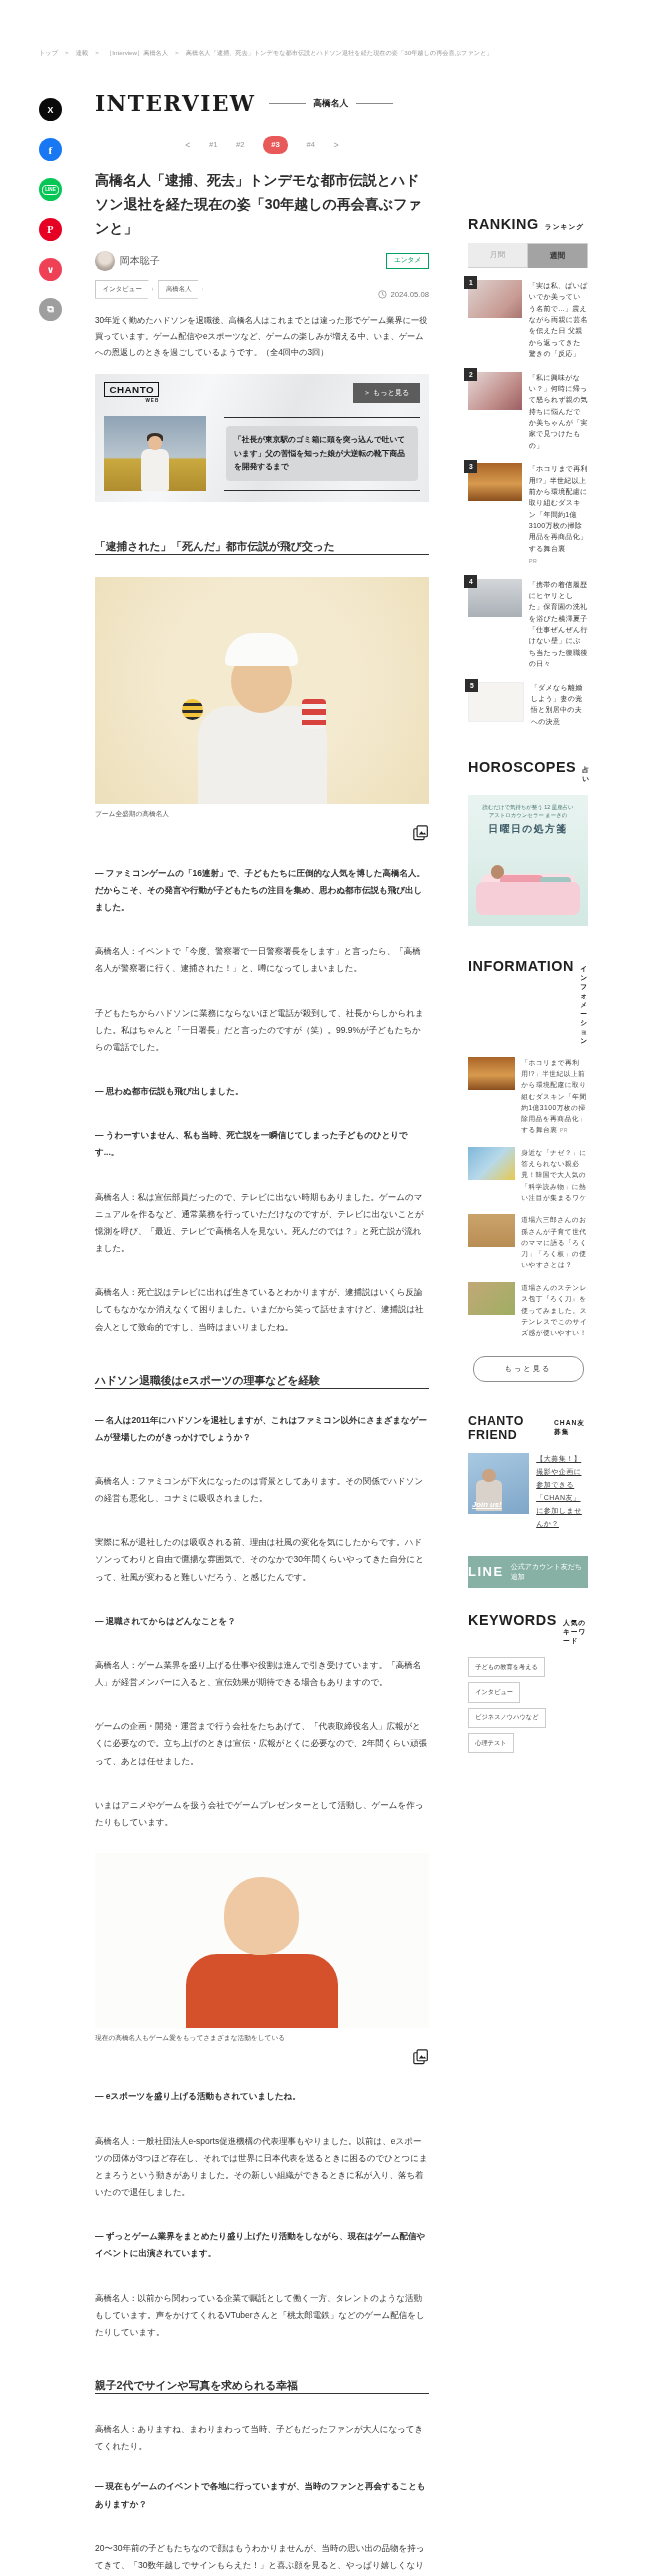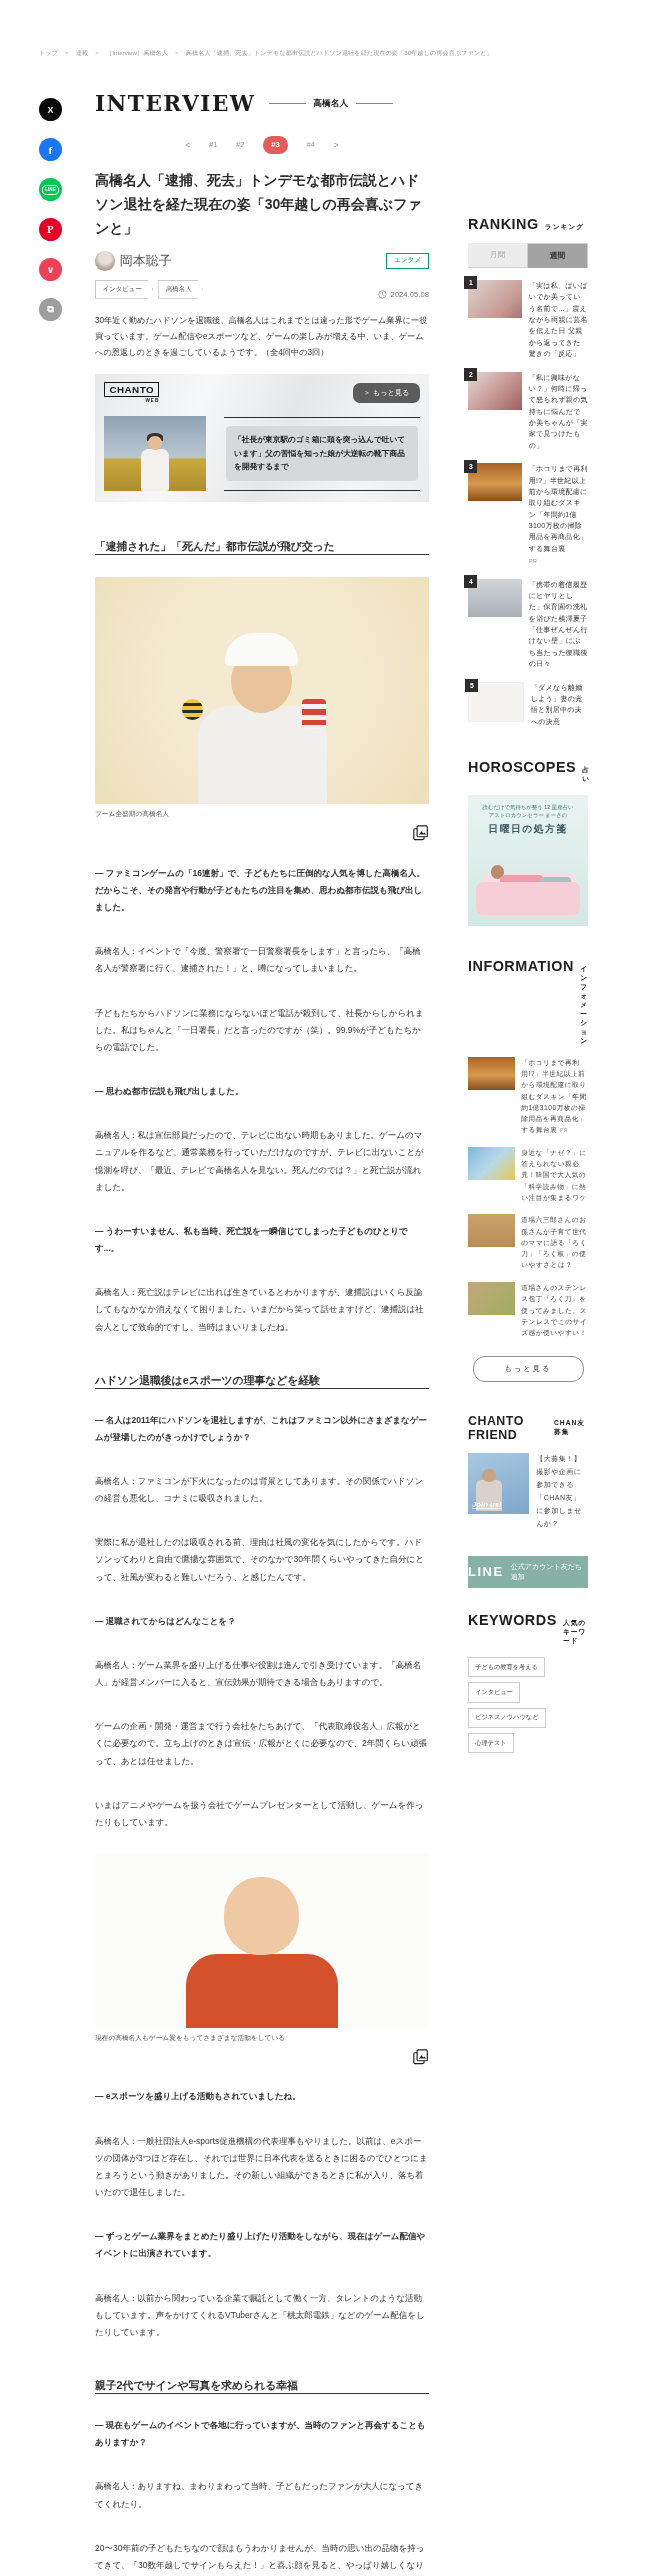--- a/index.html
+++ b/index.html
@@ -31,35 +31,35 @@
   .series-deco{display:flex;align-items:center;margin-left:13.4px;gap:7.2px;}
   .deco-line{width:37px;height:0.5px;background:#8a8a8a;}
   .series-name{font-size:8.8px;font-weight:bold;color:#222;}
   .pagination{display:flex;align-items:center;justify-content:center;gap:18.5px;margin-top:19.6px;}
   .pg{font-size:7.7px;color:#9a9a9a;cursor:pointer;}
   .pg-arrow{font-size:8.8px;color:#9a9a9a;cursor:pointer;}
   .pg.active{background:#e85a5a;color:#fff;font-weight:bold;border-radius:8.8px;padding:4.6px 8.2px;}
   .title{margin-top:14.4px;font-size:14px;font-weight:bold;line-height:1.72;color:#2d2d2d;}
   .author-row{display:flex;align-items:center;margin-top:10.3px;position:relative;height:20.6px;}
   .avatar{width:19.6px;height:19.6px;border-radius:50%;background:radial-gradient(circle at 50% 35%,#e8ded6 0 36%,#b9aea6 60%,#968b83 100%);}
-  .author-name{margin-left:5.2px;font-size:13px;color:#555;}
+  .author-name{margin-left:5.2px;font-size:10px;color:#555;}
   .badge{position:absolute;right:0;top:2.1px;border:0.5px solid #00a062;color:#00a062;font-size:6.7px;padding:2.6px 6.7px;cursor:pointer;background:#fff;}
   .meta-row{display:flex;align-items:flex-end;justify-content:space-between;margin-top:8.2px;}
   .tags{display:flex;gap:5.2px;}
   .tag{border:0.5px solid #c9c9c9;color:#555;font-size:6.4px;padding:4.1px 10.3px 4.1px 6.7px;background:#fff;cursor:pointer;
        clip-path:polygon(0 0,calc(100% - 5.2px) 0,100% 50%,calc(100% - 5.2px) 100%,0 100%);}
   .date{display:flex;align-items:center;gap:3.6px;color:#777;font-size:7.7px;}
   .lead{margin-top:14.4px;font-size:8.2px;line-height:1.95;color:#333;}
   
   .promo{margin-top:12.4px;background:linear-gradient(115deg,#e7e9eb 0%,#f6f7f8 30%,#e5e7e9 55%,#f3f4f5 80%,#e9ebed 100%);
          padding:8.2px 9.3px 11.3px;position:relative;}
   .promo-logo-wrap{display:inline-block;}
   .promo-logo{display:inline-block;border:1.5px solid #141414;padding:1px 4.1px;font-size:9.8px;font-weight:bold;letter-spacing:0.5px;color:#141414;}
   .promo-logo-sub{display:block;text-align:right;font-size:4.6px;font-weight:bold;letter-spacing:1px;color:#141414;margin-top:1px;}
-  .promo-more{position:absolute;top:9.3px;right:9.3px;background:#5c5c5c;color:#fff;border-radius:7px;padding:5.2px 10.3px;font-size:7.2px;cursor:pointer;}
+  .promo-more{position:absolute;top:9.3px;right:9.3px;background:#5c5c5c;color:#fff;border-radius:0;padding:5.2px 10.3px;font-size:7.2px;cursor:pointer;}
   .promo-body{display:flex;align-items:center;margin-top:12.4px;}
   .promo-img{width:102px;height:75px;position:relative;overflow:hidden;flex-shrink:0;cursor:pointer;}
   .pi-sky{position:absolute;inset:0;background:linear-gradient(180deg,#8fa3b5 0%,#b9c6cf 55%,#c9a93f 58%,#b08c2e 100%);}
   .pi-body{position:absolute;left:37px;top:33px;width:28px;height:42px;background:#f2f1ee;border-radius:7.2px 7.2px 2.1px 2.1px;}
   .pi-head{position:absolute;left:44px;top:19.6px;width:13.4px;height:14.4px;background:#e6bd97;border-radius:50%;}
   .pi-hair{position:absolute;left:43px;top:16.5px;width:15.5px;height:8.2px;background:#3a2f28;border-radius:50% 50% 0 0;}
   .promo-right{flex:1;margin-left:17.5px;}
   .rule{height:0.5px;background:#2e2e2e;}
   .promo-text{background:#d6d8da;border-radius:4.1px;margin:8.2px 2.1px;padding:7.2px 8.2px;font-size:7.7px;font-weight:bold;line-height:1.78;color:#222;cursor:pointer;}
   
@@ -115,21 +115,21 @@
   .info-item{display:flex;margin-top:11.3px;cursor:pointer;}
   .info-thumb{width:47px;height:33px;flex-shrink:0;}
   .ith1{background:linear-gradient(180deg,#a96427 0%,#d79a4e 55%,#8a4f1f 100%);}
   .ith2{background:linear-gradient(135deg,#7fb7d9 0%,#b7d9ea 50%,#e8c94e 100%);}
   .ith3{background:linear-gradient(180deg,#caa36b 0%,#b98e55 100%);}
   .ith4{background:linear-gradient(135deg,#c2a878 0%,#9fae62 100%);}
   .info-text{margin-left:6.2px;font-size:6.7px;line-height:1.68;color:#444;letter-spacing:0.5px;}
   .pr-inline{font-size:5.2px;color:#999;}
   .more-btn{margin:17.5px auto 0;width:109px;height:24px;border:0.5px solid #8f8f8f;border-radius:12px;background:#fff;
             display:flex;align-items:center;justify-content:center;font-size:7.2px;letter-spacing:2.1px;color:#333;cursor:pointer;}
-  .friend-card{display:flex;margin-top:11.3px;cursor:pointer;}
+  .friend-card{display:flex;margin-top:11.3px;cursor:pointer;text-decoration:underline;}
   .friend-img{width:61px;height:61px;flex-shrink:0;position:relative;background:linear-gradient(160deg,#a9c9e2 0%,#7fa6c8 100%);}
   .fr-head{position:absolute;left:14.4px;top:15.5px;width:13.4px;height:13.4px;border-radius:50%;background:#caa284;}
   .fr-body{position:absolute;left:8.2px;top:27px;width:26px;height:31px;background:#d8d2cb;border-radius:5.2px 5.2px 0 0;}
   .joinus{position:absolute;left:4.1px;bottom:5.2px;color:#fff;font-size:7.7px;font-weight:bold;font-style:italic;text-decoration:underline;}
   .friend-text{margin-left:7.2px;font-size:7px;line-height:1.85;color:#444;letter-spacing:0.5px;}
   .line-banner{margin-top:25px;height:32px;background:#88b1a5;display:flex;align-items:center;justify-content:center;gap:7.2px;color:#fff;cursor:pointer;}
   .line-logo{font-size:13px;font-weight:bold;letter-spacing:1.5px;}
   .line-text{font-size:7px;}
   .kw-wrap{display:flex;flex-wrap:wrap;gap:5.2px;margin-top:11.3px;}
   .kw{border:0.5px solid #ccc;background:#fff;padding:4.6px 6.2px;font-size:6.2px;color:#444;cursor:pointer;}
@@ -248,22 +248,22 @@
             <path d="M9.5 14.5 l3.5-4.5 2.5 3 1.5-1.5 2.5 3z" fill="#222"></path>
           </svg>
         </span>
       </div>
     </figure>
 
     <p class="body-p q after-fig">― ファミコンゲームの「16連射」で、子どもたちに圧倒的な人気を博した高橋名人。だからこそ、その発言や行動が子どもたちの注目を集め、思わぬ都市伝説も飛び出しました。</p>
     <p class="body-p"><span class="speaker">高橋名人：</span><span>イベントで「今度、警察署で一日警察署長をします」と言ったら、「高橋名人が警察署に行く、逮捕された！」と、噂になってしまいました。</span></p>
     <p class="body-p">子どもたちからハドソンに業務にならないほど電話が殺到して、社長からしかられました。私はちゃんと「一日署長」だと言ったのですが（笑）。99.9%が子どもたちからの電話でした。</p>
     <p class="body-p q">― 思わぬ都市伝説も飛び出しました。</p>
+    <p class="body-p q">― うわーすいません、私も当時、死亡説を一瞬信じてしまった子どものひとりです...。</p>
     <p class="body-p"><span class="speaker">高橋名人：</span><span>私は宣伝部員だったので、テレビに出ない時期もありました。ゲームのマニュアルを作るなど、通常業務を行っていただけなのですが、テレビに出ないことが憶測を呼び、「最近、テレビで高橋名人を見ない。死んだのでは？」と死亡説が流れました。</span></p>
-    <p class="body-p q">― うわーすいません、私も当時、死亡説を一瞬信じてしまった子どものひとりです...。</p>
     <p class="body-p"><span class="speaker">高橋名人：</span><span>死亡説はテレビに出れば生きているとわかりますが、逮捕説はいくら反論してもなかなか消えなくて困りました。いまだから笑って話せますけど、逮捕説は社会人として致命的ですし、当時はまいりましたね。</span></p>
 
     <h2 class="section-h">ハドソン退職後はeスポーツの理事などを経験</h2>
     <p class="body-p q after-fig">― 名人は2011年にハドソンを退社しますが、これはファミコン以外にさまざまなゲームが登場したのがきっかけでしょうか？</p>
     <p class="body-p"><span class="speaker">高橋名人：</span><span>ファミコンが下火になったのは背景としてあります。その関係でハドソンの経営も悪化し、コナミに吸収されました。</span></p>
     <p class="body-p">実際に私が退社したのは吸収される前、理由は社風の変化を気にしたからです。ハドソンってわりと自由で鷹揚な雰囲気で、そのなかで30年間くらいやってきた自分にとって、社風が変わると難しいだろう、と感じたんです。</p>
     <p class="body-p q">― 退職されてからはどんなことを？</p>
     <p class="body-p"><span class="speaker">高橋名人：</span><span>ゲーム業界を盛り上げる仕事や役割は進んで引き受けています。「高橋名人」が経営メンバーに入ると、宣伝効果が期待できる場合もありますので。</span></p>
     <p class="body-p">ゲームの企画・開発・運営まで行う会社をたちあげて、「代表取締役名人」広報がとくに必要なので。立ち上げのときは宣伝・広報がとくに必要なので、2年間くらい頑張って、あとは任せました。</p>
     <p class="body-p">いまはアニメやゲームを扱う会社でゲームプレゼンターとして活動し、ゲームを作ったりもしています。</p>
@@ -284,22 +284,22 @@
         </span>
       </div>
     </figure>
 
     <p class="body-p q after-fig">― eスポーツを盛り上げる活動もされていましたね。</p>
     <p class="body-p"><span class="speaker">高橋名人：</span><span>一般社団法人e-sports促進機構の代表理事もやりました。以前は、eスポーツの団体が3つほど存在し、それでは世界に日本代表を送るときに困るのでひとつにまとまろうという動きがありました。その新しい組織ができるときに私が入り、落ち着いたので退任しました。</span></p>
     <p class="body-p q">― ずっとゲーム業界をまとめたり盛り上げたり活動をしながら、現在はゲーム配信やイベントに出演されています。</p>
     <p class="body-p"><span class="speaker">高橋名人：</span><span>以前から関わっている企業で嘱託として働く一方、タレントのような活動もしています。声をかけてくれるVTuberさんと「桃太郎電鉄」などのゲーム配信をしたりしています。</span></p>
 
     <h2 class="section-h">親子2代でサインや写真を求められる幸福</h2>
+    <p class="body-p"><span class="speaker">高橋名人：</span><span>ありますね、まわりまわって当時、子どもだったファンが大人になってきてくれたり。</span></p>
     <p class="body-p q after-fig">― 現在もゲームのイベントで各地に行っていますが、当時のファンと再会することもありますか？</p>
-    <p class="body-p"><span class="speaker">高橋名人：</span><span>ありますね、まわりまわって当時、子どもだったファンが大人になってきてくれたり。</span></p>
     <p class="body-p">20〜30年前の子どもたちなので顔はもうわかりませんが、当時の思い出の品物を持ってきて、「30数年越しでサインもらえた！」と喜ぶ顔を見ると、やっぱり嬉しくなりますよ。当時の本の表紙にサインすると、顔が子どものようにみんな輝きます。</p>
 
   </main>
 
   <aside class="sidebar">
 
     <div>
       <div class="sb-h">
         <span>RANKING</span>
         <span class="sub">ランキング</span>

